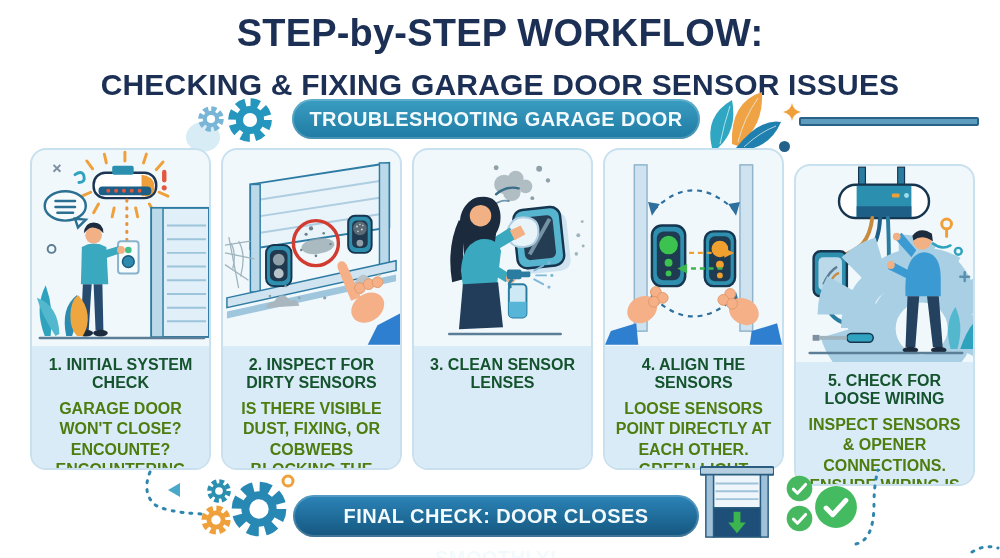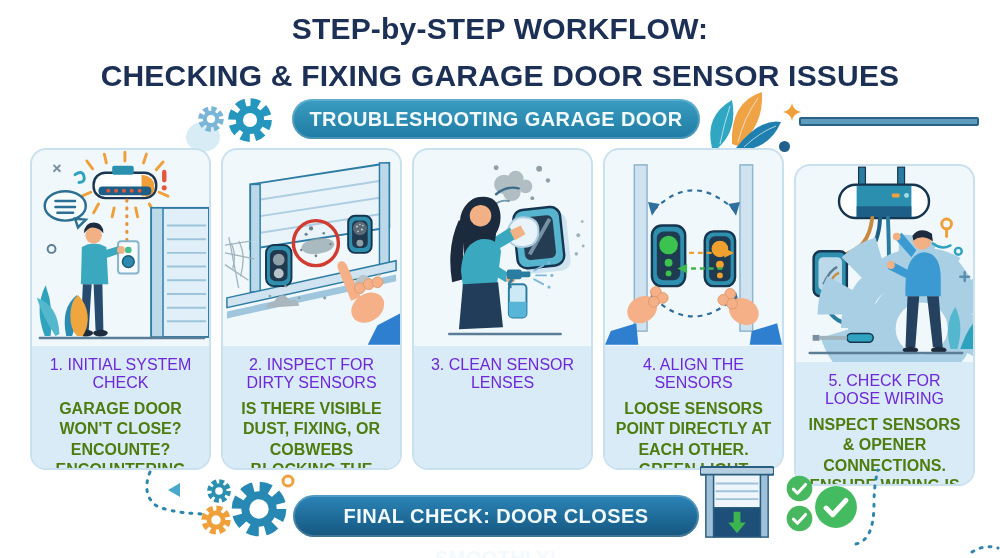--- a/index.html
+++ b/index.html
@@ -1,28 +1,28 @@
 <!DOCTYPE html>
 <html><head>
 <meta charset="utf-8">
 <style>
   html,body{margin:0;padding:0;}
   body{width:1000px;height:558px;background:#ffffff;font-family:"Liberation Sans",sans-serif;position:relative;overflow:hidden;}
   .stage{position:absolute;inset:0;}
   .title{position:absolute;top:12px;left:0;width:100%;text-align:center;color:#1c2f55;font-weight:bold;}
-  .title .l1{font-size:30px;letter-spacing:.2px;}
+  .title .l1{font-size:38px;letter-spacing:.2px;}
   .title .l2{font-size:30px;margin-top:13px;letter-spacing:.2px;}
   .pill{position:absolute;border-radius:22px;color:#f2fafd;font-weight:bold;text-align:center;letter-spacing:.4px;box-shadow:inset 0 0 0 2px rgba(255,255,255,.18);}
   .pill-top{left:292px;top:99px;width:408px;height:40px;line-height:40px;font-size:20px;background:linear-gradient(180deg,#3b9dc2,#1f7ba3);}
   .pill-bottom{left:293px;top:495px;width:406px;height:42px;line-height:42px;font-size:20px;background:linear-gradient(180deg,#2b85b8,#15567f);}
   .card{position:absolute;top:148px;width:181px;height:322px;border-radius:16px;border:2px solid #c9e0ee;background:#f0f8fc;box-sizing:border-box;overflow:hidden;}
   .card .illo{position:absolute;top:0;left:0;right:0;height:196px;}
   .card .illo svg{width:100%;height:100%;display:block;}
   .panel-text{position:absolute;left:0;right:0;top:196px;bottom:0;background:#d9ebf6;padding:10px 5px 0;box-sizing:border-box;}
-  .step-title{font-size:16px;font-weight:normal;color:#6d28d9;text-align:center;line-height:1.12;margin:0 0 7px;}
+  .step-title{font-size:16px;font-weight:bold;color:#14532d;text-align:center;line-height:1.12;margin:0 0 7px;}
   .step-desc{font-size:16px;font-weight:bold;color:#4d7c0f;text-align:center;line-height:1.28;margin:0;}
   .abs{position:absolute;}
   .blob{border-radius:50%;}
   .ceiling-bar{position:absolute;left:799px;top:117px;width:180px;height:9px;background:#5e9cbd;border:2px solid #2a6187;border-radius:2px;box-sizing:border-box;}
 </style>
 </head>
 <body>
 
 <div class="stage">
 

